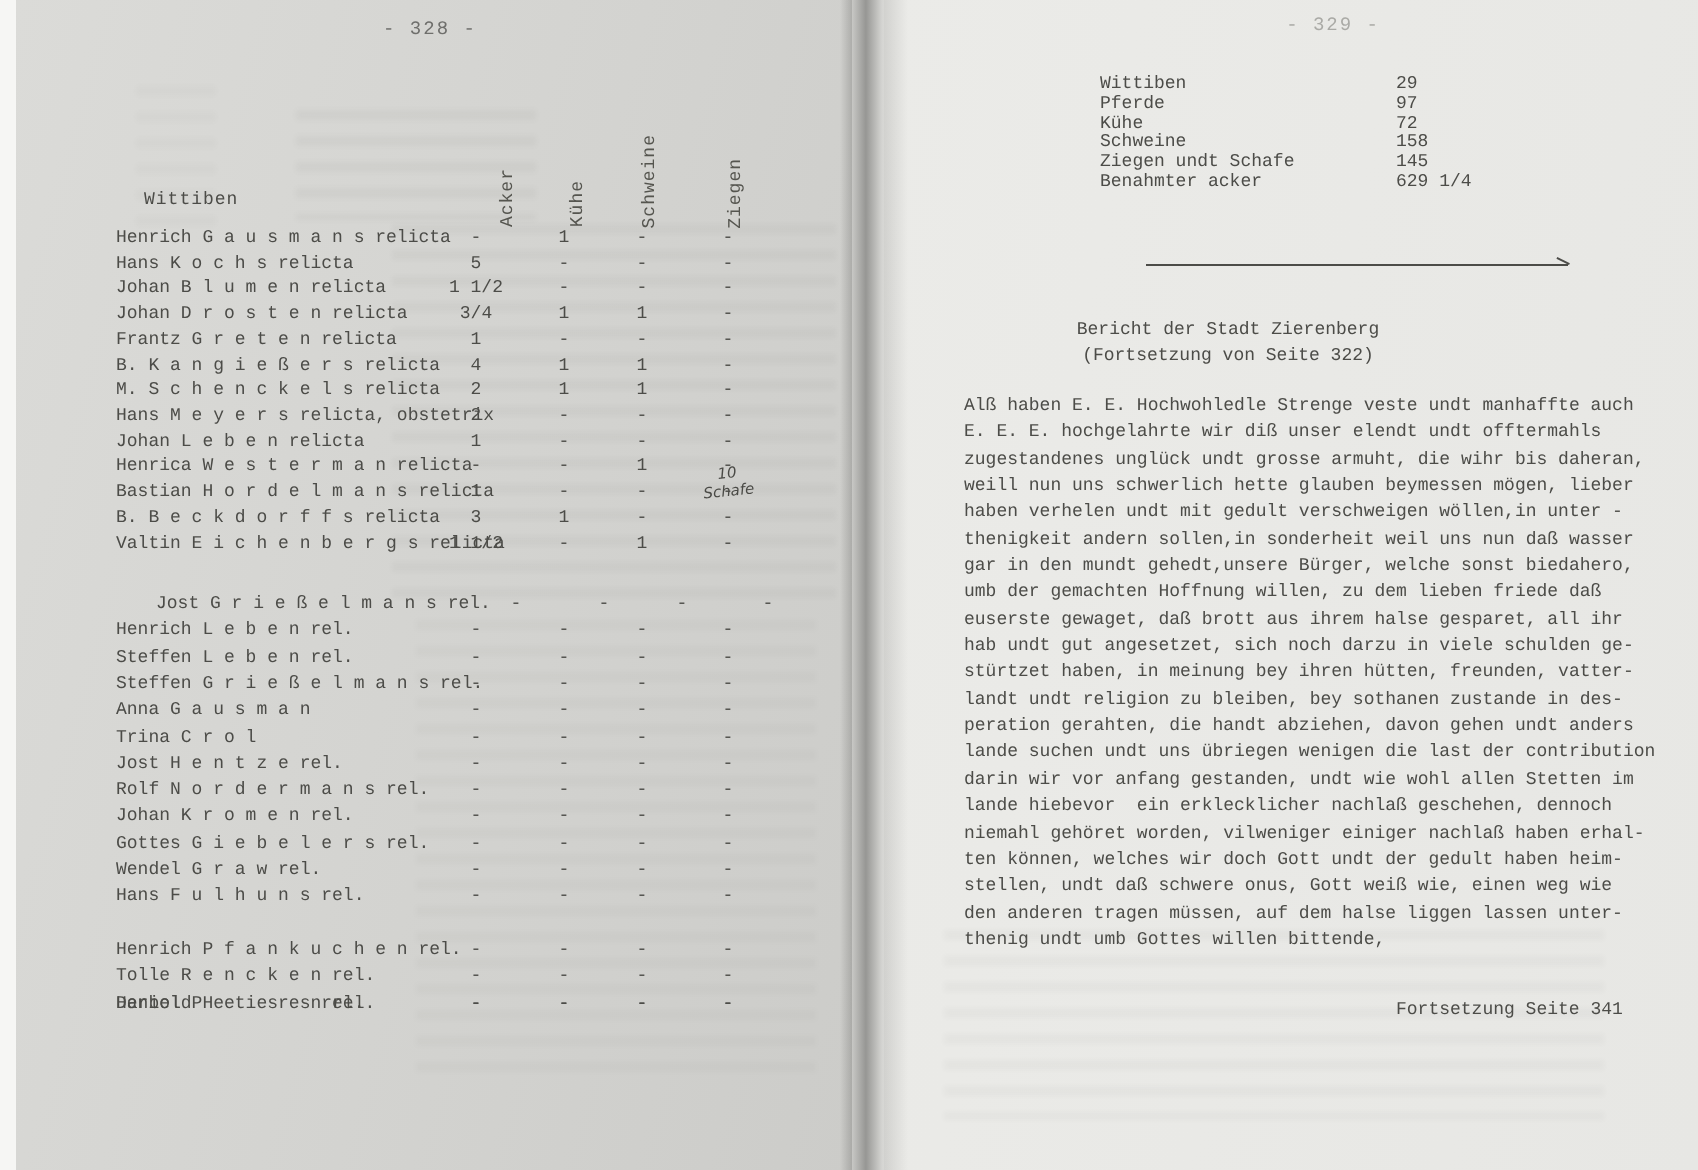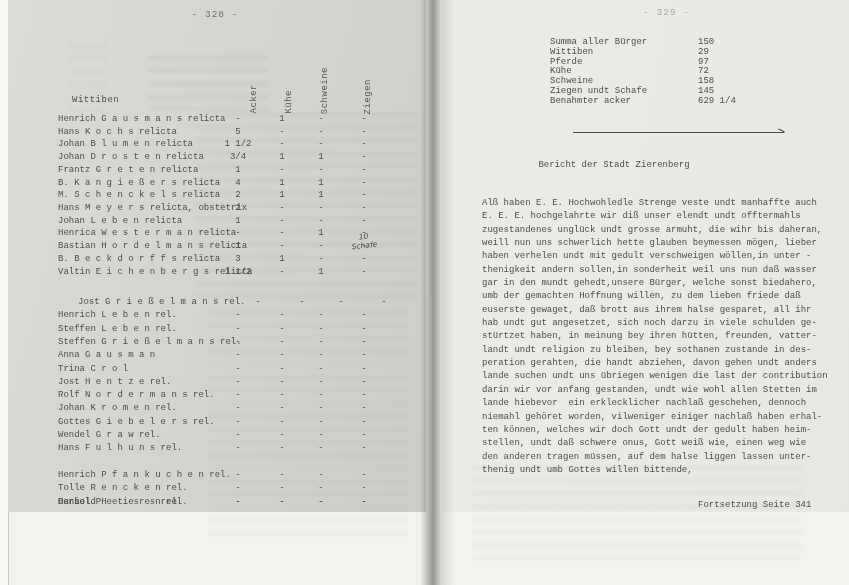--- a/index.html
+++ b/index.html
@@ -1,19 +1,19 @@
 <!DOCTYPE html>
 <html><head>
 <meta charset="utf-8">
 <style>
   html,body{margin:0;padding:0;background:#fafaf8;}
   .scan{position:relative;width:849px;height:585px;overflow:hidden;
         font-family:"Liberation Mono","DejaVu Sans Mono",monospace;color:#4c4c48;background:#f2f2ef;}
   .edge-left{position:absolute;left:0;top:0;width:8px;height:585px;background:#f6f6f4;border-right:1px solid #c6c6c3;}
-  .page{position:absolute;top:0;height:512px;}
+  .page{position:absolute;top:0;height:585px;}
   .page-left{left:8px;width:418px;background:linear-gradient(105deg,#dbdbd8 0%,#d3d3d0 55%,#ccccc9 100%);}
   .page-right{left:442px;width:407px;background:linear-gradient(100deg,#ebebe8 0%,#e7e7e4 100%);}
   .gutter{position:absolute;left:420px;top:0;width:34px;height:585px;z-index:5;
           background:linear-gradient(to right,rgba(60,60,58,0) 0%,rgba(60,60,58,0.50) 38%,rgba(110,110,108,0.22) 62%,rgba(110,110,108,0) 100%);}
   .pageno{position:absolute;font-size:9.5px;letter-spacing:1px;white-space:nowrap;}
   .page-left .pageno{left:157px;top:9px;width:100px;text-align:center;color:#6f6f6c;}
   .page-right .pageno{left:148px;top:7px;width:100px;text-align:right;color:#aaaaa6;}
 
   
   .colheads{position:absolute;left:0;top:46px;width:100%;height:68px;}
@@ -321,24 +321,20 @@
 
   <div class="gutter"></div>
 
   <div class="page page-right">
     <div class="ghost g4"></div>
 
     <div class="pageno">- 329 -</div>
 
     <div class="summary">
 
-        <div class="srow">
-          <span class="slabel">Summa aller Bürger</span>
-          <span class="svalue">150</span>
-        </div>
 
         <div class="srow">
           <span class="slabel">Wittiben</span>
           <span class="svalue">29</span>
         </div>
 
         <div class="srow">
           <span class="slabel">Pferde</span>
           <span class="svalue">97</span>
         </div>
@@ -360,20 +356,21 @@
 
         <div class="srow">
           <span class="slabel">Benahmter acker</span>
           <span class="svalue">629 1/4</span>
         </div>
       </div>
 
     <div class="rule"></div>
 
     <div class="report-title">Bericht der Stadt Zierenberg</div>
+    <div class="report-subtitle">(Fortsetzung von Seite  322)</div>
 
     <div class="body-text">Alß haben E. E. Hochwohledle Strenge veste undt manhaffte auch
 E. E. E. hochgelahrte wir diß unser elendt undt offtermahls
 zugestandenes unglück undt grosse armuht, die wihr bis daheran,
 weill nun uns schwerlich hette glauben beymessen mögen, lieber
 haben verhelen undt mit gedult verschweigen wöllen,in unter -
 thenigkeit andern sollen,in sonderheit weil uns nun daß wasser
 gar in den mundt gehedt,unsere Bürger, welche sonst biedahero,
 umb der gemachten Hoffnung willen, zu dem lieben friede daß
 euserste gewaget, daß brott aus ihrem halse gesparet, all ihr

